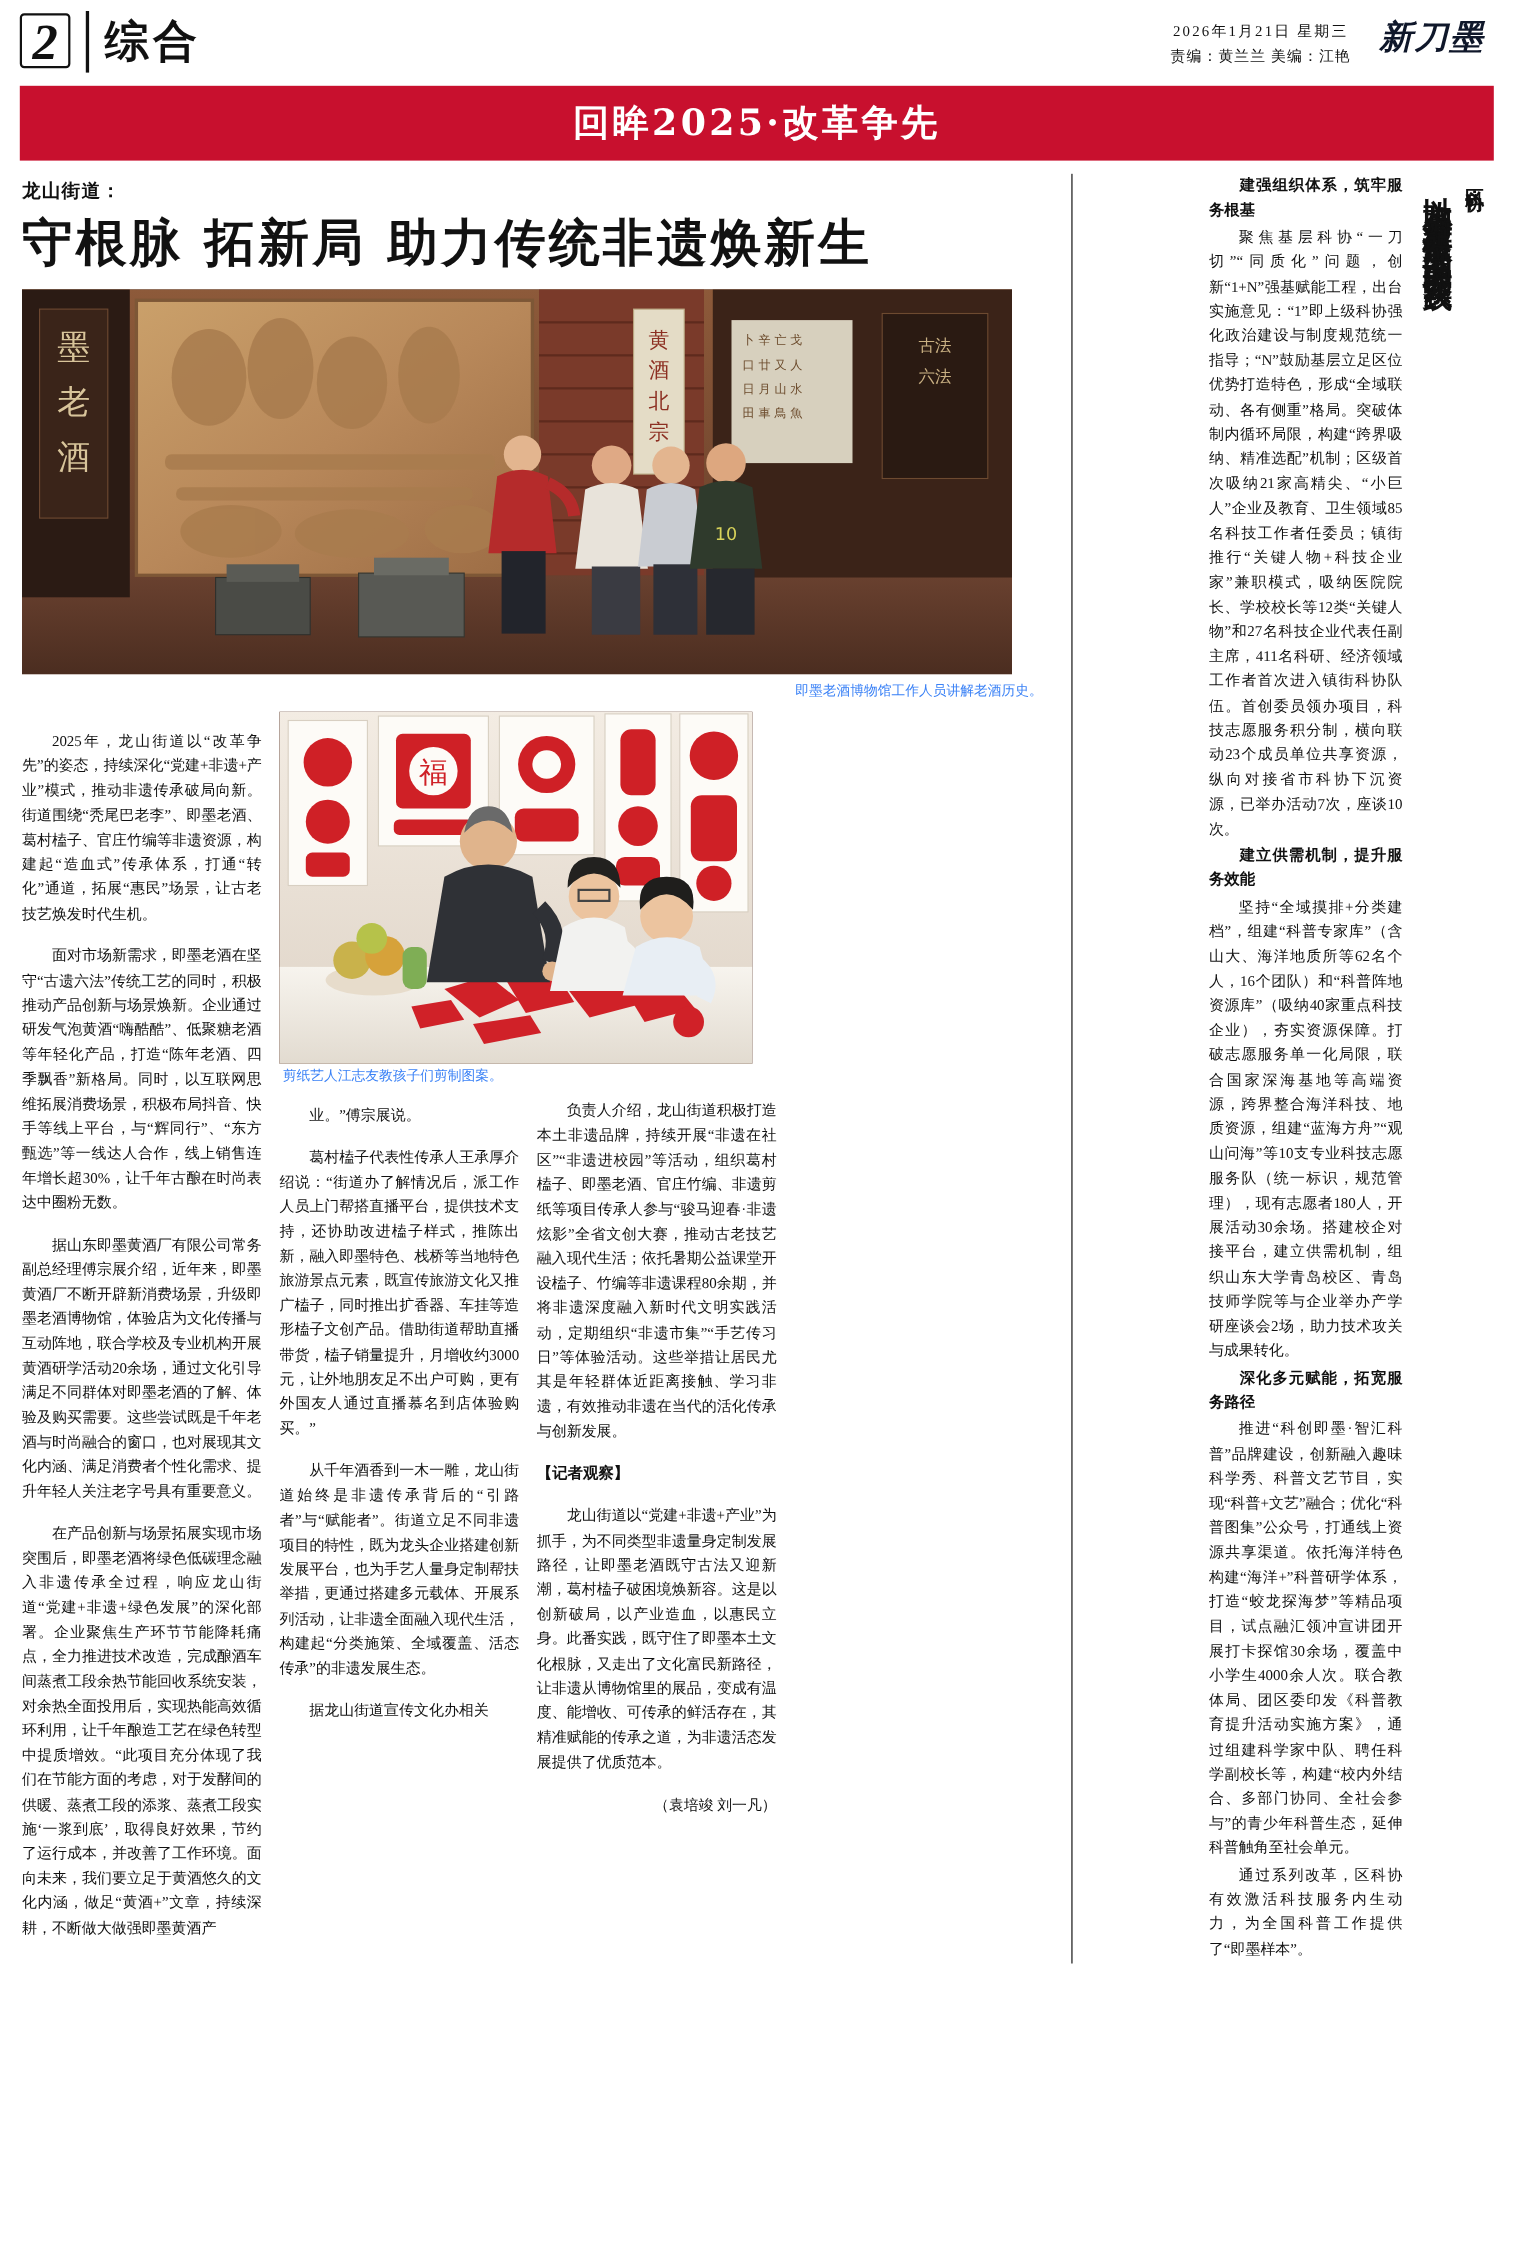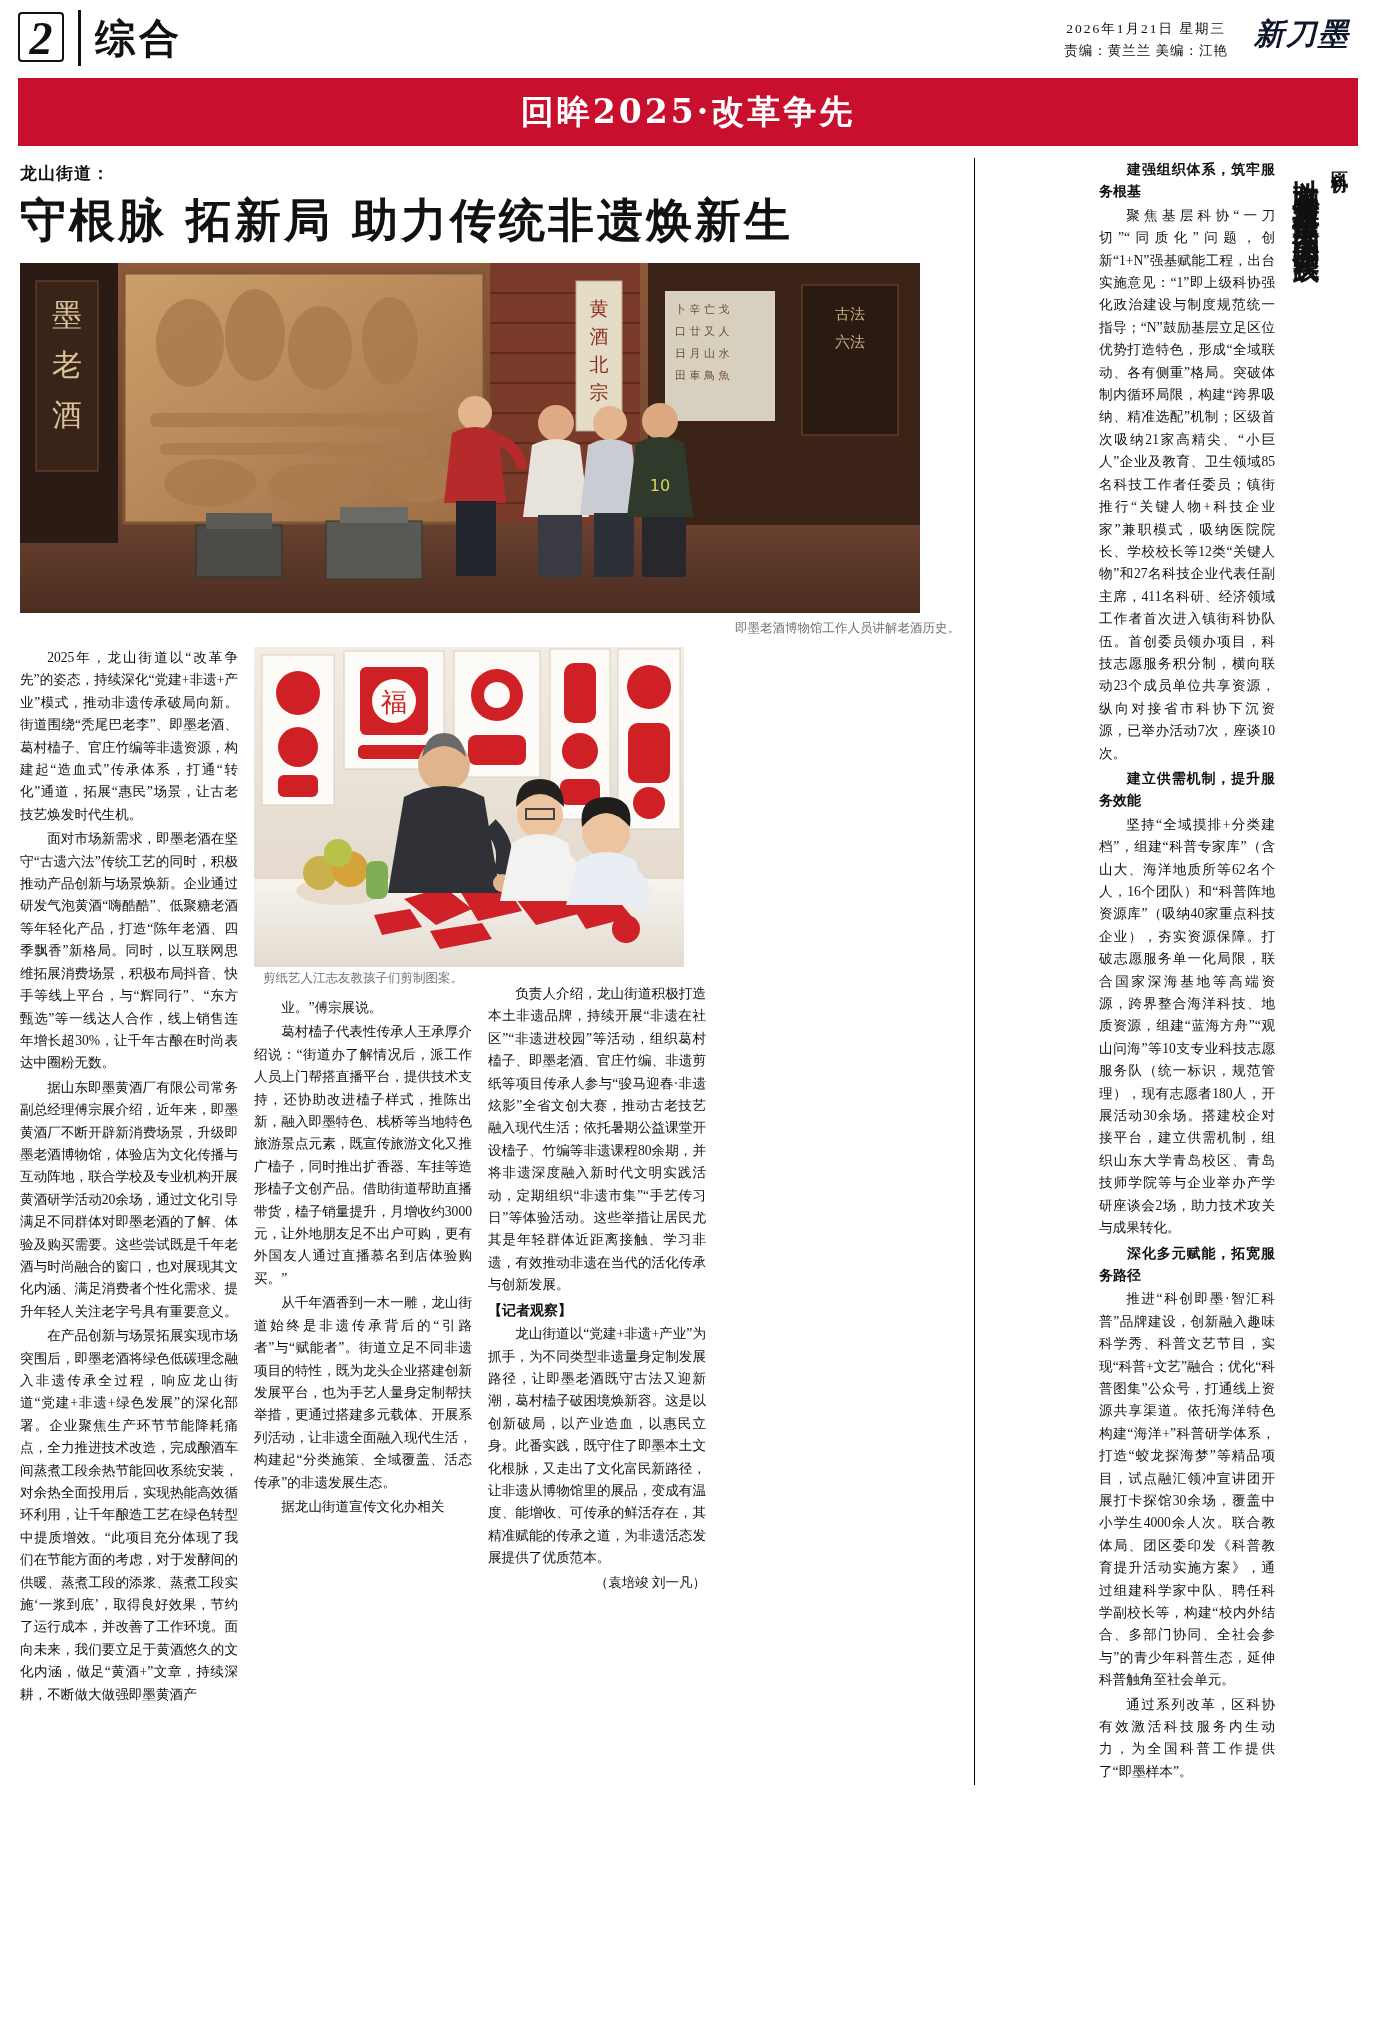--- a/index.html
+++ b/index.html
@@ -97,32 +97,32 @@
     margin:2px 0 14px 0;
   }
 
   
   .photo{
     position:relative;overflow:hidden;background:#6a4a3a;
   }
   .photo1{width:900px;height:350px;margin:0 0 6px 0;}
   .photo2{width:430px;height:320px;margin:0;}
   .caption{
-    font-size:12.5px;color:#737373;text-align:right;line-height:18px;margin:2px 0 10px 0;
+    font-size:12.5px;color:#3b82f6;text-align:right;line-height:18px;margin:2px 12px 10px 0;
   }
   .caption.left{text-align:center;}
 
   
   .cols{display:flex;gap:16px;}
   .col{
     font-size:13.6px;line-height:22.4px;text-align:justify;
     text-justify:inter-ideograph;
     font-family:"Liberation Serif","DejaVu Serif",serif;
   }
-  .col p{margin:0 0 2px 0;text-indent:2em;}
+  .col p{margin:16px 0 2px 0;text-indent:2em;}
   .c1{width:218px;}
   .c2{width:218px;}
   .c3{width:218px;}
 
   .subhead{
     font-weight:bold;text-indent:0;margin:6px 0 3px 0;font-size:14px;
     font-family:"DejaVu Sans","Liberation Sans",sans-serif;
   }
   .signoff{text-align:right;font-size:13.5px;margin-top:8px;}
 

